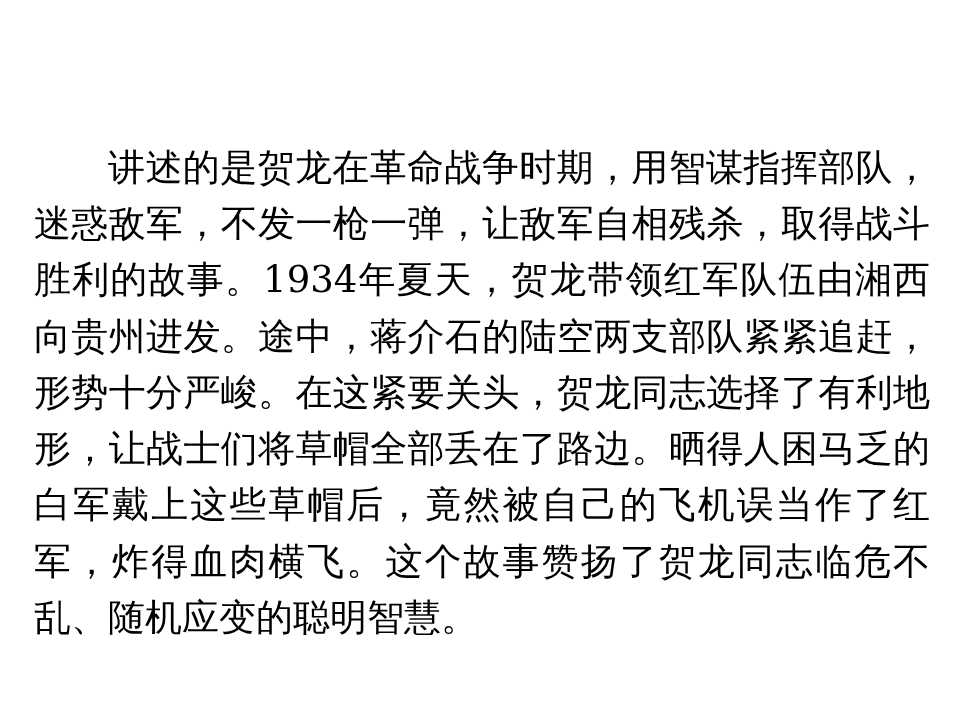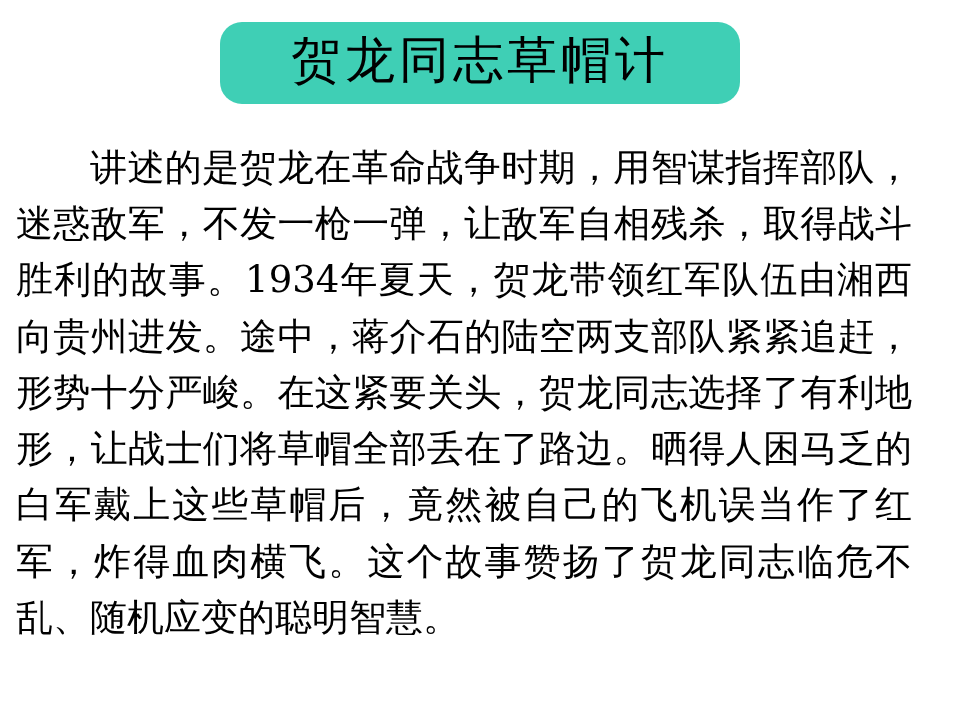--- a/index.html
+++ b/index.html
@@ -38,21 +38,21 @@
   .title-text {
     font-family: "DejaVu Serif", "Liberation Serif", serif;
     font-size: 50px;
     line-height: 1.12;
     color: #000000;
     letter-spacing: 4px;
     white-space: nowrap;
   }
   .body-wrap {
     position: absolute;
-    left: 16px;
+    left: 34px;
     top: 140px;
     width: 896px;
   }
   .body-text {
     font-family: "DejaVu Serif", "Liberation Serif", serif;
     font-size: 37px;
     line-height: 1.52;
     color: #000000;
     text-align: justify;
     text-justify: inter-character;
@@ -60,23 +60,18 @@
     letter-spacing: 0px;
     white-space: pre-wrap;
     word-break: break-all;
   }
 </style>
 </head>
 <body>
 
 <div class="slide">
 
-  <div class="title-wrap">
-    <div class="title-box">
-      <div class="title-text">贺龙同志草帽计</div>
-    </div>
-  </div>
 
   <div class="body-wrap">
     <div class="body-text">讲述的是贺龙在革命战争时期，用智谋指挥部队，迷惑敌军，不发一枪一弹，让敌军自相残杀，取得战斗胜利的故事。1934年夏天，贺龙带领红军队伍由湘西向贵州进发。途中，蒋介石的陆空两支部队紧紧追赶，形势十分严峻。在这紧要关头，贺龙同志选择了有利地形，让战士们将草帽全部丢在了路边。晒得人困马乏的白军戴上这些草帽后，竟然被自己的飞机误当作了红军，炸得血肉横飞。这个故事赞扬了贺龙同志临危不乱、随机应变的聪明智慧。</div>
   </div>
 
 </div>
 
 </body></html>

